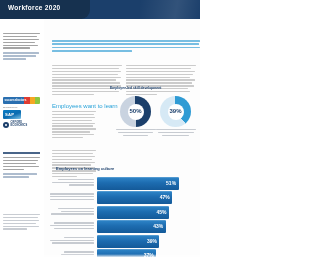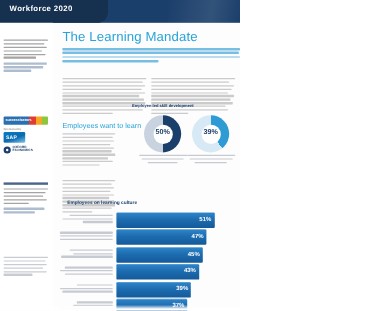--- a/index.html
+++ b/index.html
@@ -200,21 +200,20 @@
       <div class="blur-line" style="width:95%"></div>
       <div class="blur-line" style="width:98%"></div>
       <div class="blur-line" style="width:90%"></div>
       <div class="blur-line" style="width:97%"></div>
       <div class="blur-line" style="width:64%"></div>
     </div>
   </div>
 
   <div class="main">
 
-    <div class="doc-title">The Learning Mandate</div>
 
     <div class="lede">
       <div class="blur-line" style="width:100%;height:1.6px;background:#4aa8d8;opacity:.75"></div>
       <div class="blur-line" style="width:99%;height:1.6px;background:#4aa8d8;opacity:.75"></div>
       <div class="blur-line" style="width:100%;height:1.6px;background:#4aa8d8;opacity:.75"></div>
       <div class="blur-line" style="width:54%;height:1.6px;background:#4aa8d8;opacity:.75"></div>
     </div>
 
     <div class="col-left">
       <div class="body-line" style="width:100%"></div>

